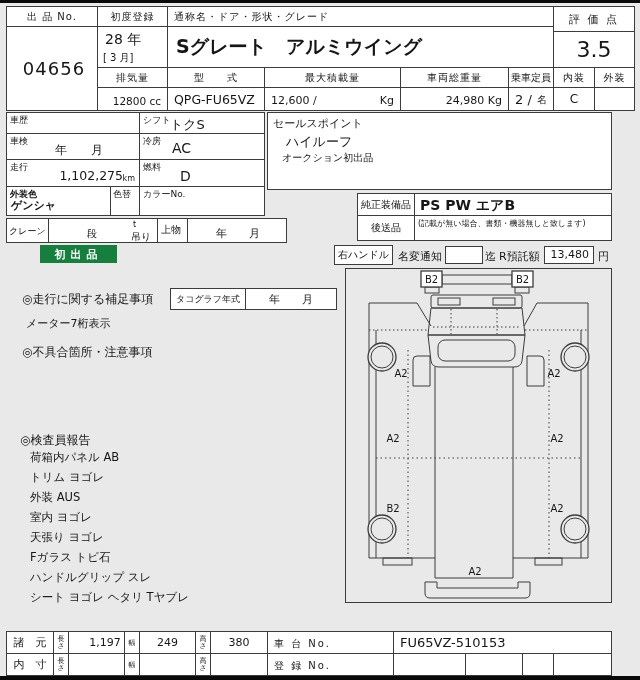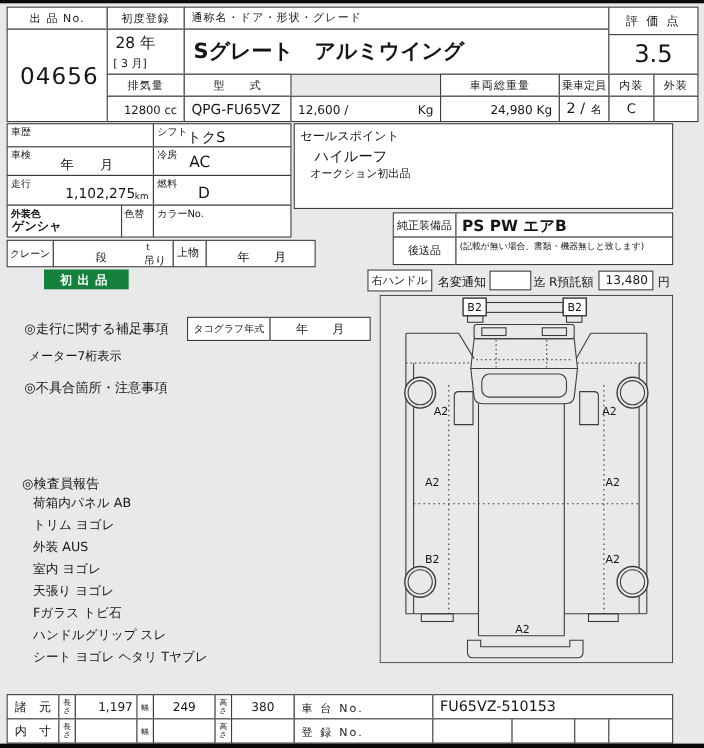--- a/index.html
+++ b/index.html
@@ -17,21 +17,21 @@
   .big{font-weight:600;}
   svg text{font-family:"DejaVu Sans","Liberation Sans",sans-serif;}
 </style>
 </head>
 <body>
 
 <div class="sheet">
   <div class="bar" style="top:0;height:3px;"></div>
 
   <div class="cell ctr lbl" style="left:6px;top:6px;width:92px;height:21px;">出 品 No.</div>
-  <div class="cell ctr" style="left:6px;top:26px;width:96px;height:85px;font-size:21px;letter-spacing:1px;">04656</div>
+  <div class="cell ctr" style="left:6px;top:26px;width:96px;height:85px;font-size:18px;letter-spacing:1px;">04656</div>
 
   <div class="cell ctr lbl" style="left:97px;top:6px;width:71px;height:21px;">初度登録</div>
   <div class="cell" style="left:97px;top:26px;width:71px;height:42px;">
     <span class="txt" style="left:7px;top:4px;font-size:14px;">28 年</span>
     <span class="txt" style="left:5px;top:24px;font-size:10px;">[ 3 月]</span>
   </div>
 
   <div class="cell lbl" style="left:167px;top:6px;width:387px;height:21px;line-height:19px;padding-left:6px;">通称名・ドア・形状・グレード</div>
   <div class="cell" style="left:167px;top:26px;width:387px;height:42px;">
     <span class="txt big" style="left:8px;top:7px;font-size:19px;">Sグレート　アルミウイング</span>
@@ -47,20 +47,21 @@
   <div class="cell ctr lbl" style="left:97px;top:67px;width:71px;height:21px;">排気量</div>
   <div class="cell" style="left:97px;top:87px;width:71px;height:24px;">
     <span class="val-r" style="font-size:10.5px;">12800 cc</span>
   </div>
 
   <div class="cell ctr lbl" style="left:167px;top:67px;width:98px;height:21px;">型　　式</div>
   <div class="cell" style="left:167px;top:87px;width:98px;height:24px;">
     <span class="val-l" style="font-size:12.5px;">QPG-FU65VZ</span>
   </div>
 
+  <div class="cell ctr lbl" style="left:264px;top:67px;width:137px;height:21px;">最大積載量</div>
   <div class="cell" style="left:264px;top:87px;width:137px;height:24px;">
     <span class="val-l" style="font-size:11px;">12,600 /</span>
     <span class="val-r" style="font-size:11px;">Kg</span>
   </div>
 
   <div class="cell ctr lbl" style="left:400px;top:67px;width:109px;height:21px;">車両総重量</div>
   <div class="cell" style="left:400px;top:87px;width:109px;height:24px;">
     <span class="val-r" style="font-size:11px;">24,980 Kg</span>
   </div>
 

